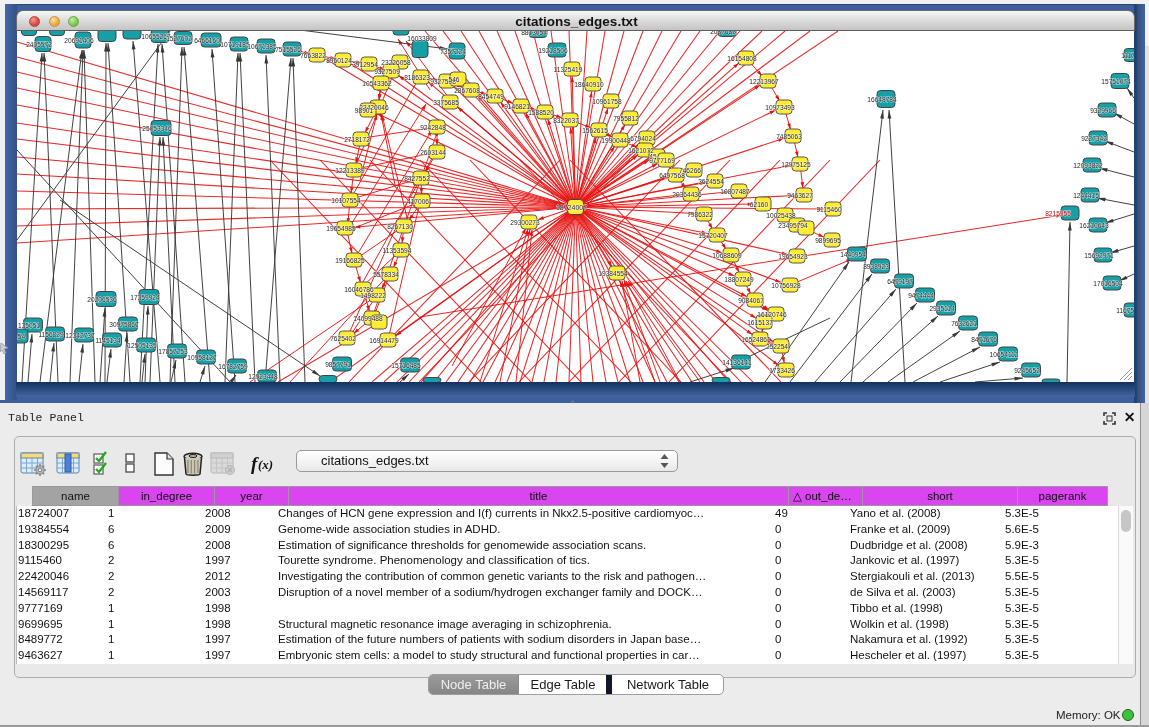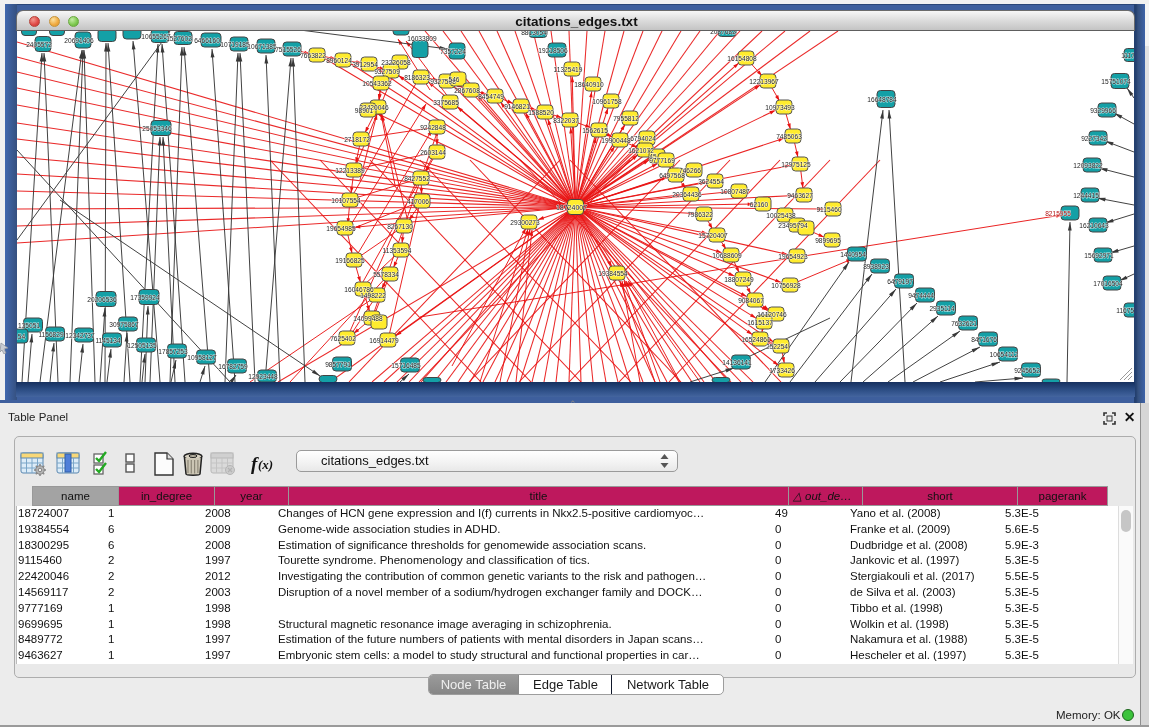--- a/index.html
+++ b/index.html
@@ -24,48 +24,48 @@
 #canvas { position:absolute; left:1px; top:21px; width:1117px; height:351px; background:#fff;
   overflow:hidden; }
 #canvas svg { left:0 !important; top:0 !important; }
 #framebot { position:absolute; left:0; top:372px; width:1119px; height:15px;
   background:linear-gradient(#16305f, #2b4c83 50%, #44659f 100%); }
 #rightstrip { position:absolute; left:1140px; top:403px; width:9px; height:324px;
   background:#d6d6d6; border-left:1px solid #8f8f8f; }
 #deskwrap { position:absolute; left:0; top:4px; width:1141px; height:399px; }
 #grip { position:absolute; left:569px; top:399px; width:12px; height:7px; color:#888; font-size:9px; z-index:5; }
 #tpanel { position:absolute; left:0; top:403px; width:1141px; height:324px; background:#ececec; }
-#ptitle { position:absolute; left:8px; top:8px; font-size:11.5px; color:#222; }
+#ptitle { position:absolute; left:8px; top:8px; font-size:11.5px; color:#222;font-family:Liberation Mono, monospace; }
 #pic1 { position:absolute; left:1103px; top:9px; width:13px; height:13px; }
 #pic2 { position:absolute; left:1122px; top:7px; width:15px; height:15px; font-size:14px; font-weight:bold; color:#111; text-align:center; line-height:15px; }
 #subpanel { position:absolute; left:14px; top:33px; width:1122px; height:242px;
   background:#e9e9e9; border:1px solid #adadad; border-radius:5px; }
 #toolbar { position:absolute; left:0px; top:45px; width:1141px; height:34px; }
 #combo { position:absolute; left:296px; top:47px; width:382px; height:22px;
   background:linear-gradient(#ffffff,#f2f2f2 60%,#e8e8e8); border:1px solid #9a9a9a; border-radius:5px;
   font-size:13px; color:#111; line-height:20px; padding-left:24px; }
 #stepper { position:absolute; left:660px; top:51px; width:9px; height:14px; }
 #thead { position:absolute; left:16px; top:83px; width:1076px; height:20px; }
-.hcell { position:absolute; top:0; height:20px; background:#be185d; border:1px solid #999;
+.hcell { position:absolute; top:0; height:20px; background:#d946ef; border:1px solid #999;
   border-right:none; font-size:11.5px; color:#111; text-align:center; line-height:19px; }
 .hcell:last-child { border-right:1px solid #999; }
 #tbody { position:absolute; left:0; top:0; width:1141px; height:324px; }
 #tablebg { position:absolute; left:16px; top:103px; width:1117px; height:158px; background:#fff;
   border-left:1px solid #bbb; border-right:1px solid #bbb; }
 .trow { position:absolute; left:0; width:1117px; height:15.8px; }
 .cell { position:absolute; top:0; height:15.8px; font-size:11.5px; color:#111; line-height:15.5px;
   white-space:nowrap; overflow:hidden; }
 #vsb { position:absolute; left:1118px; top:103px; width:15px; height:158px; background:#fafafa; border-left:1px solid #ddd; }
 #vsbthumb { position:absolute; left:2px; top:4px; width:10px; height:22px; background:#c6c6c6; border-radius:5px; }
 #tabs { position:absolute; left:428px; top:271px; width:296px; height:21px;
   background:#fff; border:1px solid #9d9d9d; border-radius:5px; font-size:13px; }
 .tab { position:absolute; top:0; height:19px; line-height:19px; text-align:center; color:#1a1a1a; }
 #tab1 { left:0; width:90px; background:linear-gradient(#9b9b9b,#868686); color:#efefef;
   border-radius:4px 0 0 4px; border-right:1px solid #8a8a8a; }
-#tab2 { left:91px; width:92px; border-right:1px solid #0f172a; }
+#tab2 { left:91px; width:92px; border-right:6px solid #0f172a; }
 #tab3 { left:184px; width:110px; }
 #status { position:absolute; left:1056px; top:306px; font-size:11.5px; color:#222; }
 #memdot { position:absolute; left:1122px; top:306px; width:12px; height:12px; border-radius:50%;
   background:#3cc33c; border:1px solid #1f661f; }
 #botline { position:absolute; left:0; top:725px; width:1149px; height:2px; background:#9a9a9a; }
 </style></head>
 <body>
 <div id="app">
   <div id="desktop"></div>
     <div id="bevelL"></div>
@@ -921,21 +921,21 @@
     <div id="combo">citations_edges.txt</div>
     <svg id="stepper" viewBox="0 0 9 14">
         <path d="M4.5 0 L8.5 5 H0.5 Z" fill="#555"></path>
         <path d="M4.5 14 L8.5 9 H0.5 Z" fill="#555"></path>
       </svg>
     <div id="thead">
         <div class="hcell" style="left:16px;width:86px;background:#a3a3a3;">name</div>
 <div class="hcell" style="left:102px;width:96px;">in_degree</div>
 <div class="hcell" style="left:198px;width:74px;">year</div>
 <div class="hcell" style="left:272px;width:500px;">title</div>
-<div class="hcell" style="left:772px;width:74px;text-align:left;padding-left:4px;font-style:italic;">△ out_de…</div>
+<div class="hcell" style="left:772px;width:74px;text-align:left;padding-left:4px;">△ out_de…</div>
 <div class="hcell" style="left:846px;width:155px;">short</div>
 <div class="hcell" style="left:1001px;width:91px;">pagerank</div>
       </div>
     <div id="tablebg"></div>
     <div id="tbody">
         <div class="trow" style="top:103.0px">
           <div class="cell" style="left:16.0px;width:86px;padding-left:2px">18724007</div>
           <div class="cell" style="left:102.0px;width:96px;padding-left:6px">1</div>
           <div class="cell" style="left:198.0px;width:74px;padding-left:7px">2008</div>
           <div class="cell" style="left:272.0px;width:500px;padding-left:6px">Changes of HCN gene expression and I(f) currents in Nkx2.5-positive cardiomyoc…</div>
@@ -969,21 +969,21 @@
           <div class="cell" style="left:772.0px;width:74px;padding-left:3px">0</div>
           <div class="cell" style="left:846.0px;width:155px;padding-left:4px">Jankovic et al. (1997)</div>
           <div class="cell" style="left:1001.0px;width:91px;padding-left:4px">5.3E-5</div>
         </div>
 <div class="trow" style="top:166.2px">
           <div class="cell" style="left:16.0px;width:86px;padding-left:2px">22420046</div>
           <div class="cell" style="left:102.0px;width:96px;padding-left:6px">2</div>
           <div class="cell" style="left:198.0px;width:74px;padding-left:7px">2012</div>
           <div class="cell" style="left:272.0px;width:500px;padding-left:6px">Investigating the contribution of common genetic variants to the risk and pathogen…</div>
           <div class="cell" style="left:772.0px;width:74px;padding-left:3px">0</div>
-          <div class="cell" style="left:846.0px;width:155px;padding-left:4px">Stergiakouli et al. (2017)</div>
+          <div class="cell" style="left:846.0px;width:155px;padding-left:4px">Stergiakouli et al. (2013)</div>
           <div class="cell" style="left:1001.0px;width:91px;padding-left:4px">5.5E-5</div>
         </div>
 <div class="trow" style="top:182.0px">
           <div class="cell" style="left:16.0px;width:86px;padding-left:2px">14569117</div>
           <div class="cell" style="left:102.0px;width:96px;padding-left:6px">2</div>
           <div class="cell" style="left:198.0px;width:74px;padding-left:7px">2003</div>
           <div class="cell" style="left:272.0px;width:500px;padding-left:6px">Disruption of a novel member of a sodium/hydrogen exchanger family and DOCK…</div>
           <div class="cell" style="left:772.0px;width:74px;padding-left:3px">0</div>
           <div class="cell" style="left:846.0px;width:155px;padding-left:4px">de Silva et al. (2003)</div>
           <div class="cell" style="left:1001.0px;width:91px;padding-left:4px">5.3E-5</div>
@@ -1002,23 +1002,23 @@
           <div class="cell" style="left:198.0px;width:74px;padding-left:7px">1998</div>
           <div class="cell" style="left:272.0px;width:500px;padding-left:6px">Structural magnetic resonance image averaging in schizophrenia.</div>
           <div class="cell" style="left:772.0px;width:74px;padding-left:3px">0</div>
           <div class="cell" style="left:846.0px;width:155px;padding-left:4px">Wolkin et al. (1998)</div>
           <div class="cell" style="left:1001.0px;width:91px;padding-left:4px">5.3E-5</div>
         </div>
 <div class="trow" style="top:229.4px">
           <div class="cell" style="left:16.0px;width:86px;padding-left:2px">8489772</div>
           <div class="cell" style="left:102.0px;width:96px;padding-left:6px">1</div>
           <div class="cell" style="left:198.0px;width:74px;padding-left:7px">1997</div>
-          <div class="cell" style="left:272.0px;width:500px;padding-left:6px">Estimation of the future numbers of patients with mental disorders in Japan scans…</div>
+          <div class="cell" style="left:272.0px;width:500px;padding-left:6px">Estimation of the future numbers of patients with sodium disorders in Japan base…</div>
           <div class="cell" style="left:772.0px;width:74px;padding-left:3px">0</div>
-          <div class="cell" style="left:846.0px;width:155px;padding-left:4px">Nakamura et al. (1988)</div>
+          <div class="cell" style="left:846.0px;width:155px;padding-left:4px">Nakamura et al. (1992)</div>
           <div class="cell" style="left:1001.0px;width:91px;padding-left:4px">5.3E-5</div>
         </div>
 <div class="trow" style="top:245.2px">
           <div class="cell" style="left:16.0px;width:86px;padding-left:2px">9463627</div>
           <div class="cell" style="left:102.0px;width:96px;padding-left:6px">1</div>
           <div class="cell" style="left:198.0px;width:74px;padding-left:7px">1997</div>
           <div class="cell" style="left:272.0px;width:500px;padding-left:6px">Embryonic stem cells: a model to study structural and functional properties in car…</div>
           <div class="cell" style="left:772.0px;width:74px;padding-left:3px">0</div>
           <div class="cell" style="left:846.0px;width:155px;padding-left:4px">Hescheler et al. (1997)</div>
           <div class="cell" style="left:1001.0px;width:91px;padding-left:4px">5.3E-5</div>

